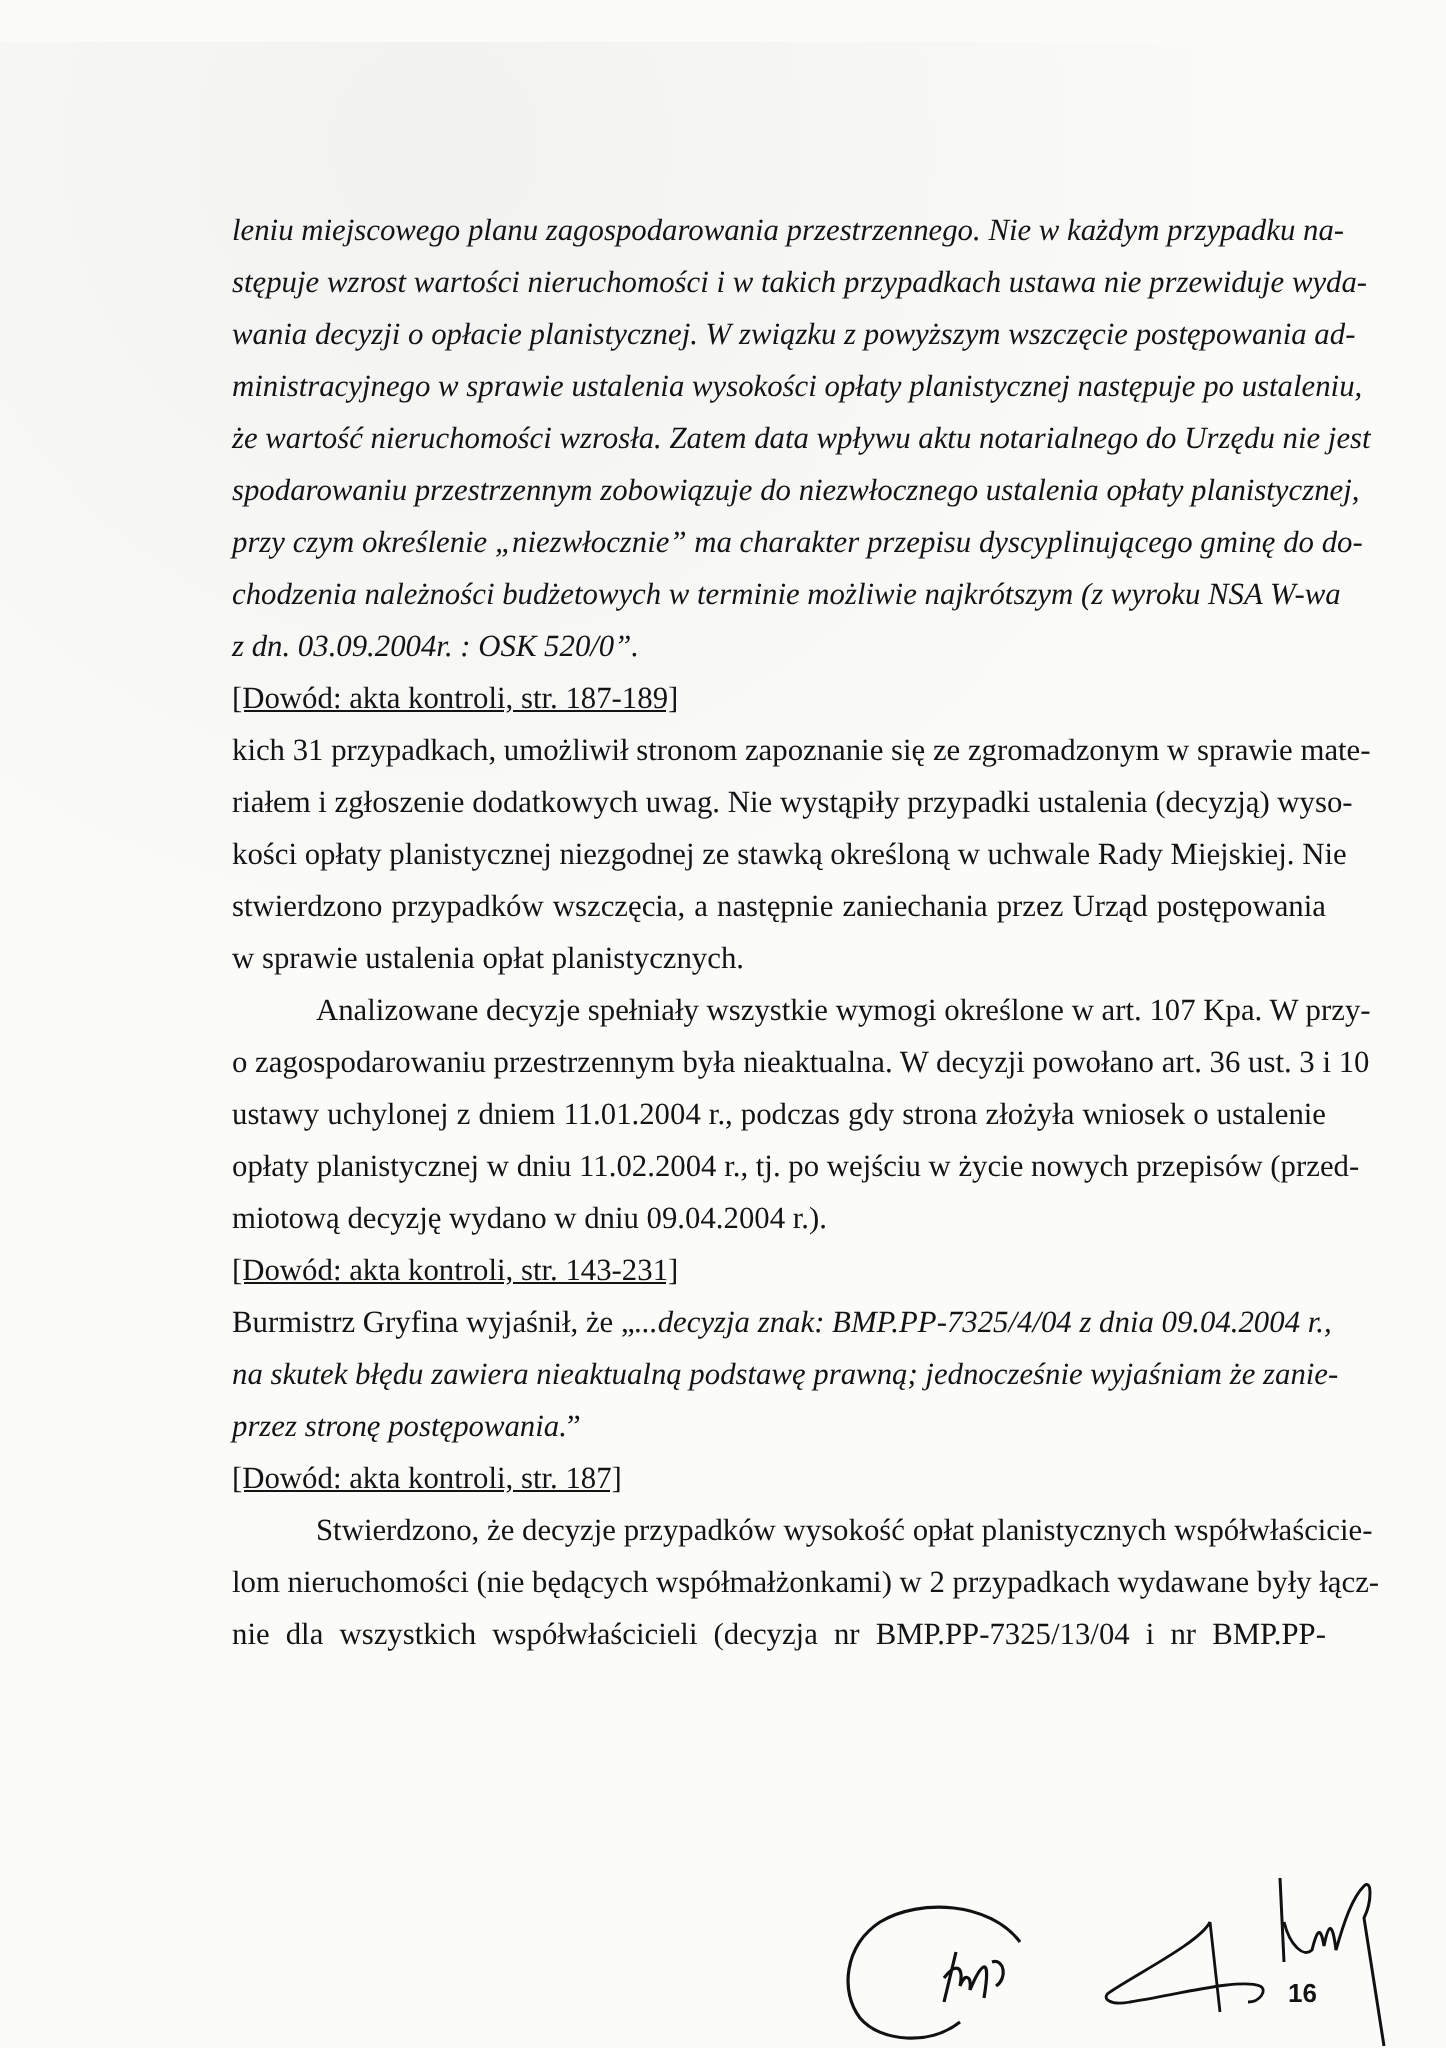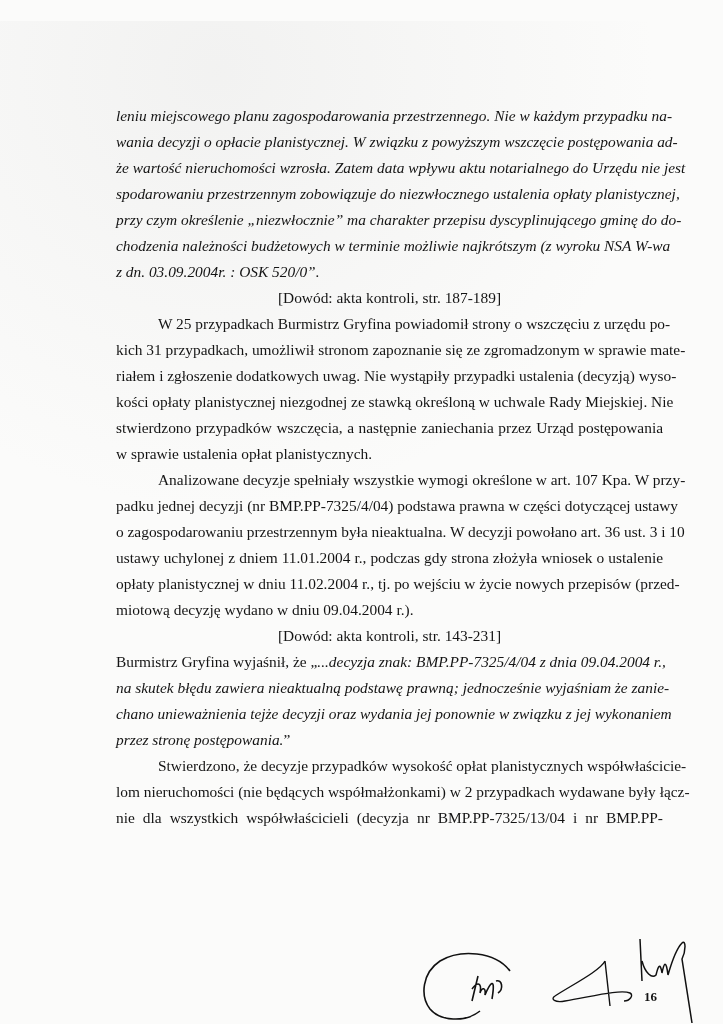--- a/index.html
+++ b/index.html
@@ -29,76 +29,76 @@
     display: block;
     height: 26px;
     white-space: nowrap;
     text-align: justify;
     text-align-last: justify;
   }
   .line.last { text-align-last: left; }
   .line.indent { padding-left: 42px; }
   .italic { font-style: italic; }
   .evidence {
-    display: block; height: 26px; text-align: center; white-space: nowrap;
+    display: block; height: 26px; text-align: left; white-space: nowrap; text-decoration: underline;
   }
   .signature-area {
     position: absolute; left: 400px; top: 910px; width: 323px; height: 114px;
   }
   .page-number {
     position: absolute; left: 644px; top: 968px;
     font-size: 13px; font-weight: bold;
-    font-family: Liberation Serif, serif;
+    font-family: Liberation Sans, sans-serif;
   }
 </style>
 </head>
 <body>
 
 <div class="page">
   <div class="body-text">
 
     <div class="italic">
       <span class="line">leniu miejscowego planu zagospodarowania przestrzennego. Nie w każdym przypadku na-</span>
+      <span class="line">stępuje wzrost wartości nieruchomości i w takich przypadkach ustawa nie przewiduje wyda-</span>
       <span class="line">wania decyzji o opłacie planistycznej. W związku z powyższym wszczęcie postępowania ad-</span>
+      <span class="line">ministracyjnego w sprawie ustalenia wysokości opłaty planistycznej następuje po ustaleniu,</span>
       <span class="line">że wartość nieruchomości wzrosła. Zatem data wpływu aktu notarialnego do Urzędu nie jest</span>
       <span class="line">spodarowaniu przestrzennym zobowiązuje do niezwłocznego ustalenia opłaty planistycznej,</span>
       <span class="line">przy czym określenie „niezwłocznie” ma charakter przepisu dyscyplinującego gminę do do-</span>
       <span class="line">chodzenia należności budżetowych w terminie możliwie najkrótszym (z wyroku NSA W-wa</span>
       <span class="line last">z dn. 03.09.2004r. : OSK 520/0”.</span>
     </div>
 
     <span class="evidence">[Dowód: akta kontroli, str. 187-189]</span>
 
     <div>
-      <span class="line indent">W 25 przypadkach Burmistrz Gryfina powiadomił strony o wszczęciu z urzędu po-</span>
       <span class="line">kich 31 przypadkach, umożliwił stronom zapoznanie się ze zgromadzonym w sprawie mate-</span>
       <span class="line">riałem i zgłoszenie dodatkowych uwag. Nie wystąpiły przypadki ustalenia (decyzją) wyso-</span>
       <span class="line">kości opłaty planistycznej niezgodnej ze stawką określoną w uchwale Rady Miejskiej. Nie</span>
       <span class="line">stwierdzono przypadków wszczęcia, a następnie zaniechania przez Urząd postępowania</span>
       <span class="line last">w sprawie ustalenia opłat planistycznych.</span>
     </div>
 
     <div>
       <span class="line indent">Analizowane decyzje spełniały wszystkie wymogi określone w art. 107 Kpa. W przy-</span>
-      <span class="line">padku jednej decyzji (nr BMP.PP-7325/4/04) podstawa prawna w części dotyczącej ustawy</span>
       <span class="line">o zagospodarowaniu przestrzennym była nieaktualna. W decyzji powołano art. 36 ust. 3 i 10</span>
       <span class="line">ustawy uchylonej z dniem 11.01.2004 r., podczas gdy strona złożyła wniosek o ustalenie</span>
       <span class="line">opłaty planistycznej w dniu 11.02.2004 r., tj. po wejściu w życie nowych przepisów (przed-</span>
       <span class="line last">miotową decyzję wydano w dniu 09.04.2004 r.).</span>
     </div>
 
     <span class="evidence">[Dowód: akta kontroli, str. 143-231]</span>
 
     <div>
       <span class="line"><span>Burmistrz Gryfina wyjaśnił, że „</span><span class="italic">...decyzja znak: BMP.PP-7325/4/04 z dnia 09.04.2004 r.,</span></span>
       <span class="line italic">na skutek błędu zawiera nieaktualną podstawę prawną; jednocześnie wyjaśniam że zanie-</span>
-      <span class="line italic">chano unieważnienia tejże decyzji oraz wydania jej ponownie w związku z jej wykonaniem</span>
       <span class="line last"><span class="italic">przez stronę postępowania.</span><span>”</span></span>
     </div>
 
+    <span class="evidence">[Dowód: akta kontroli, str. 187]</span>
 
     <div>
       <span class="line indent">Stwierdzono, że decyzje przypadków wysokość opłat planistycznych współwłaścicie-</span>
       <span class="line">lom nieruchomości (nie będących współmałżonkami) w 2 przypadkach wydawane były łącz-</span>
       <span class="line">nie dla wszystkich współwłaścicieli (decyzja nr BMP.PP-7325/13/04 i nr BMP.PP-</span>
     </div>
   </div>
 
   <div class="signature-area">
     <svg width="323" height="114" viewBox="0 0 323 114" style="position:absolute;left:0;top:0;">

